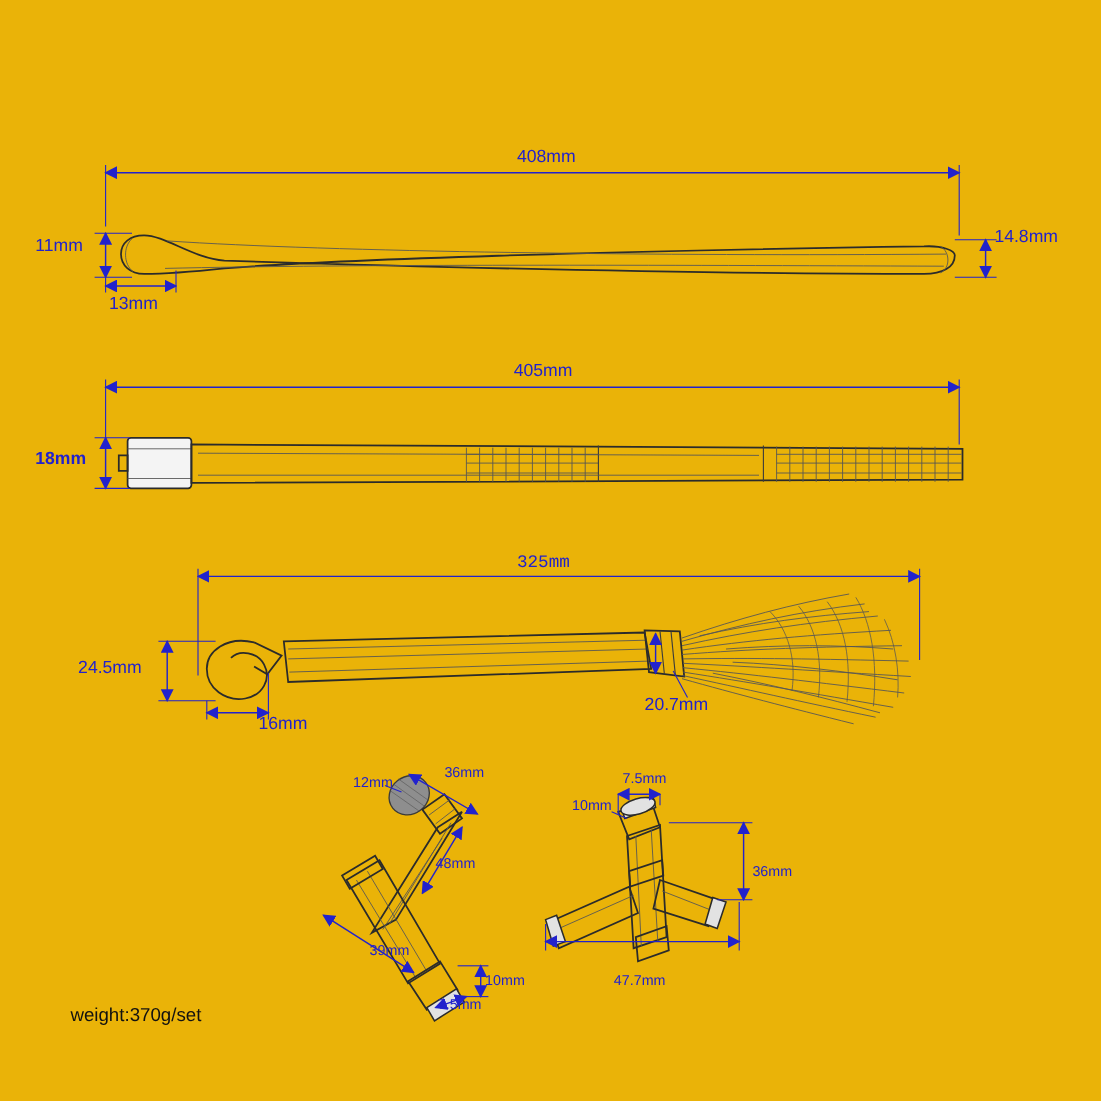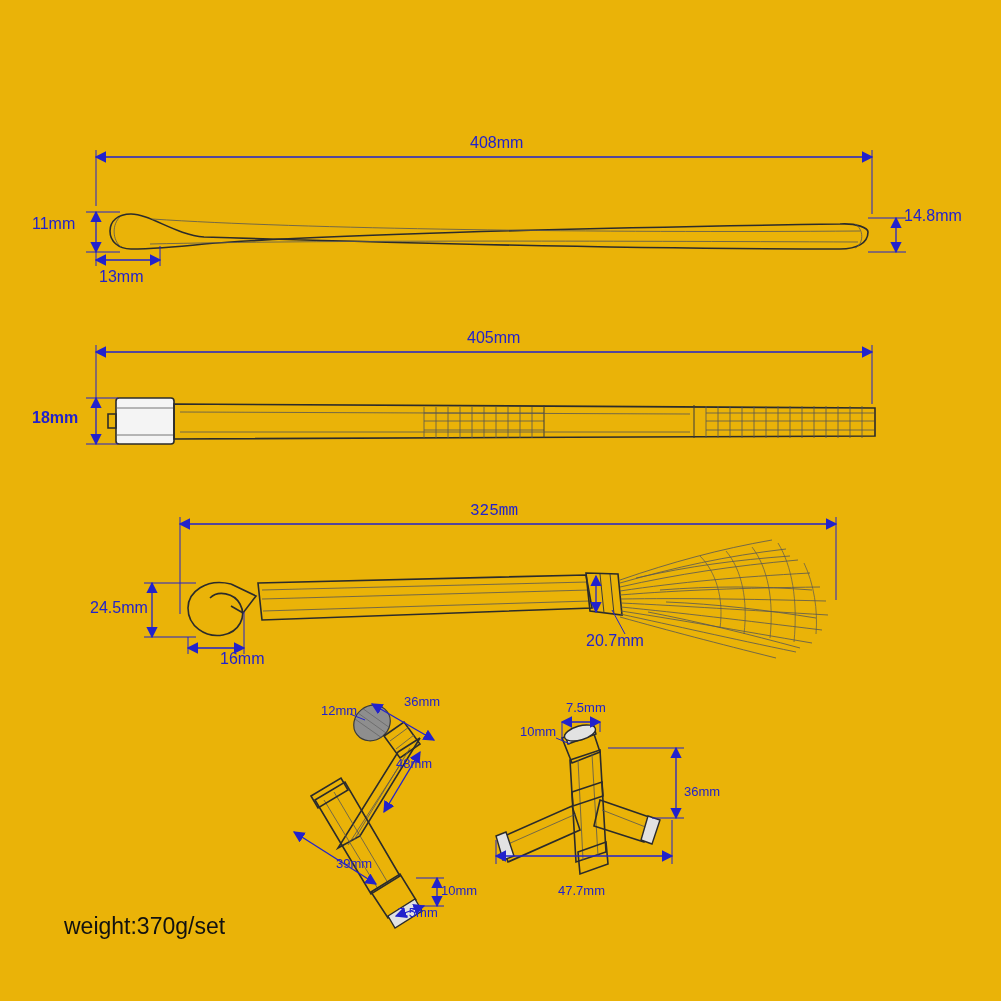--- a/index.html
+++ b/index.html
@@ -23,21 +23,21 @@
     font-size: 16px;
     font-family: "Liberation Sans", sans-serif;
     white-space: nowrap;
   }
   .dim-label.small {
     font-size: 13px;
   }
   .weight-label {
     position: absolute;
     color: #111111;
-    font-size: 23px;
+    font-size: 17px;
     font-family: "Liberation Sans", sans-serif;
     white-space: nowrap;
   }
   svg.layer {
     position: absolute;
     left: 0;
     top: 0;
     width: 1001px;
     height: 1001px;
   }
@@ -351,27 +351,27 @@
 
   <div class="dim-label" style="left:470px; top:134px;">408mm</div>
   <div class="dim-label" style="left:32px; top:215px;">11mm</div>
   <div class="dim-label" style="left:99px; top:268px;">13mm</div>
   <div class="dim-label" style="left:904px; top:207px;">14.8mm</div>
 
   <div class="dim-label" style="left:467px; top:329px;">405mm</div>
   <div class="dim-label" style="left:32px; top:409px;font-weight:bold;">18mm</div>
 
   <div class="dim-label" style="left:470px; top:502px;font-family:Liberation Mono, monospace;">325mm</div>
-  <div class="dim-label" style="left:71px; top:599px;margin-left:19px;">24.5mm</div>
-  <div class="dim-label" style="left:220px; top:650px;">16mm</div>
+  <div class="dim-label" style="left:71px; top:599px;">24.5mm</div>
+  <div class="dim-label" style="left:235px; top:650px;">16mm</div>
   <div class="dim-label" style="left:586px; top:632px;">20.7mm</div>
 
   <div class="dim-label small" style="left:309px; top:703px;margin-left:12px;">12mm</div>
   <div class="dim-label small" style="left:404px; top:694px;">36mm</div>
-  <div class="dim-label small" style="left:396px; top:756px;">48mm</div>
+  <div class="dim-label small" style="left:396px; top:777px;">48mm</div>
   <div class="dim-label small" style="left:318px; top:856px;margin-left:18px;">39mm</div>
   <div class="dim-label small" style="left:441px; top:883px;">10mm</div>
   <div class="dim-label small" style="left:398px; top:905px;">7.5mm</div>
 
   <div class="dim-label small" style="left:566px; top:700px;">7.5mm</div>
   <div class="dim-label small" style="left:520px; top:724px;">10mm</div>
   <div class="dim-label small" style="left:684px; top:784px;">36mm</div>
   <div class="dim-label small" style="left:558px; top:862px;margin-top:21px;">47.7mm</div>
 
   <div class="weight-label" style="left:64px; top:913px;">weight:370g/set</div>

